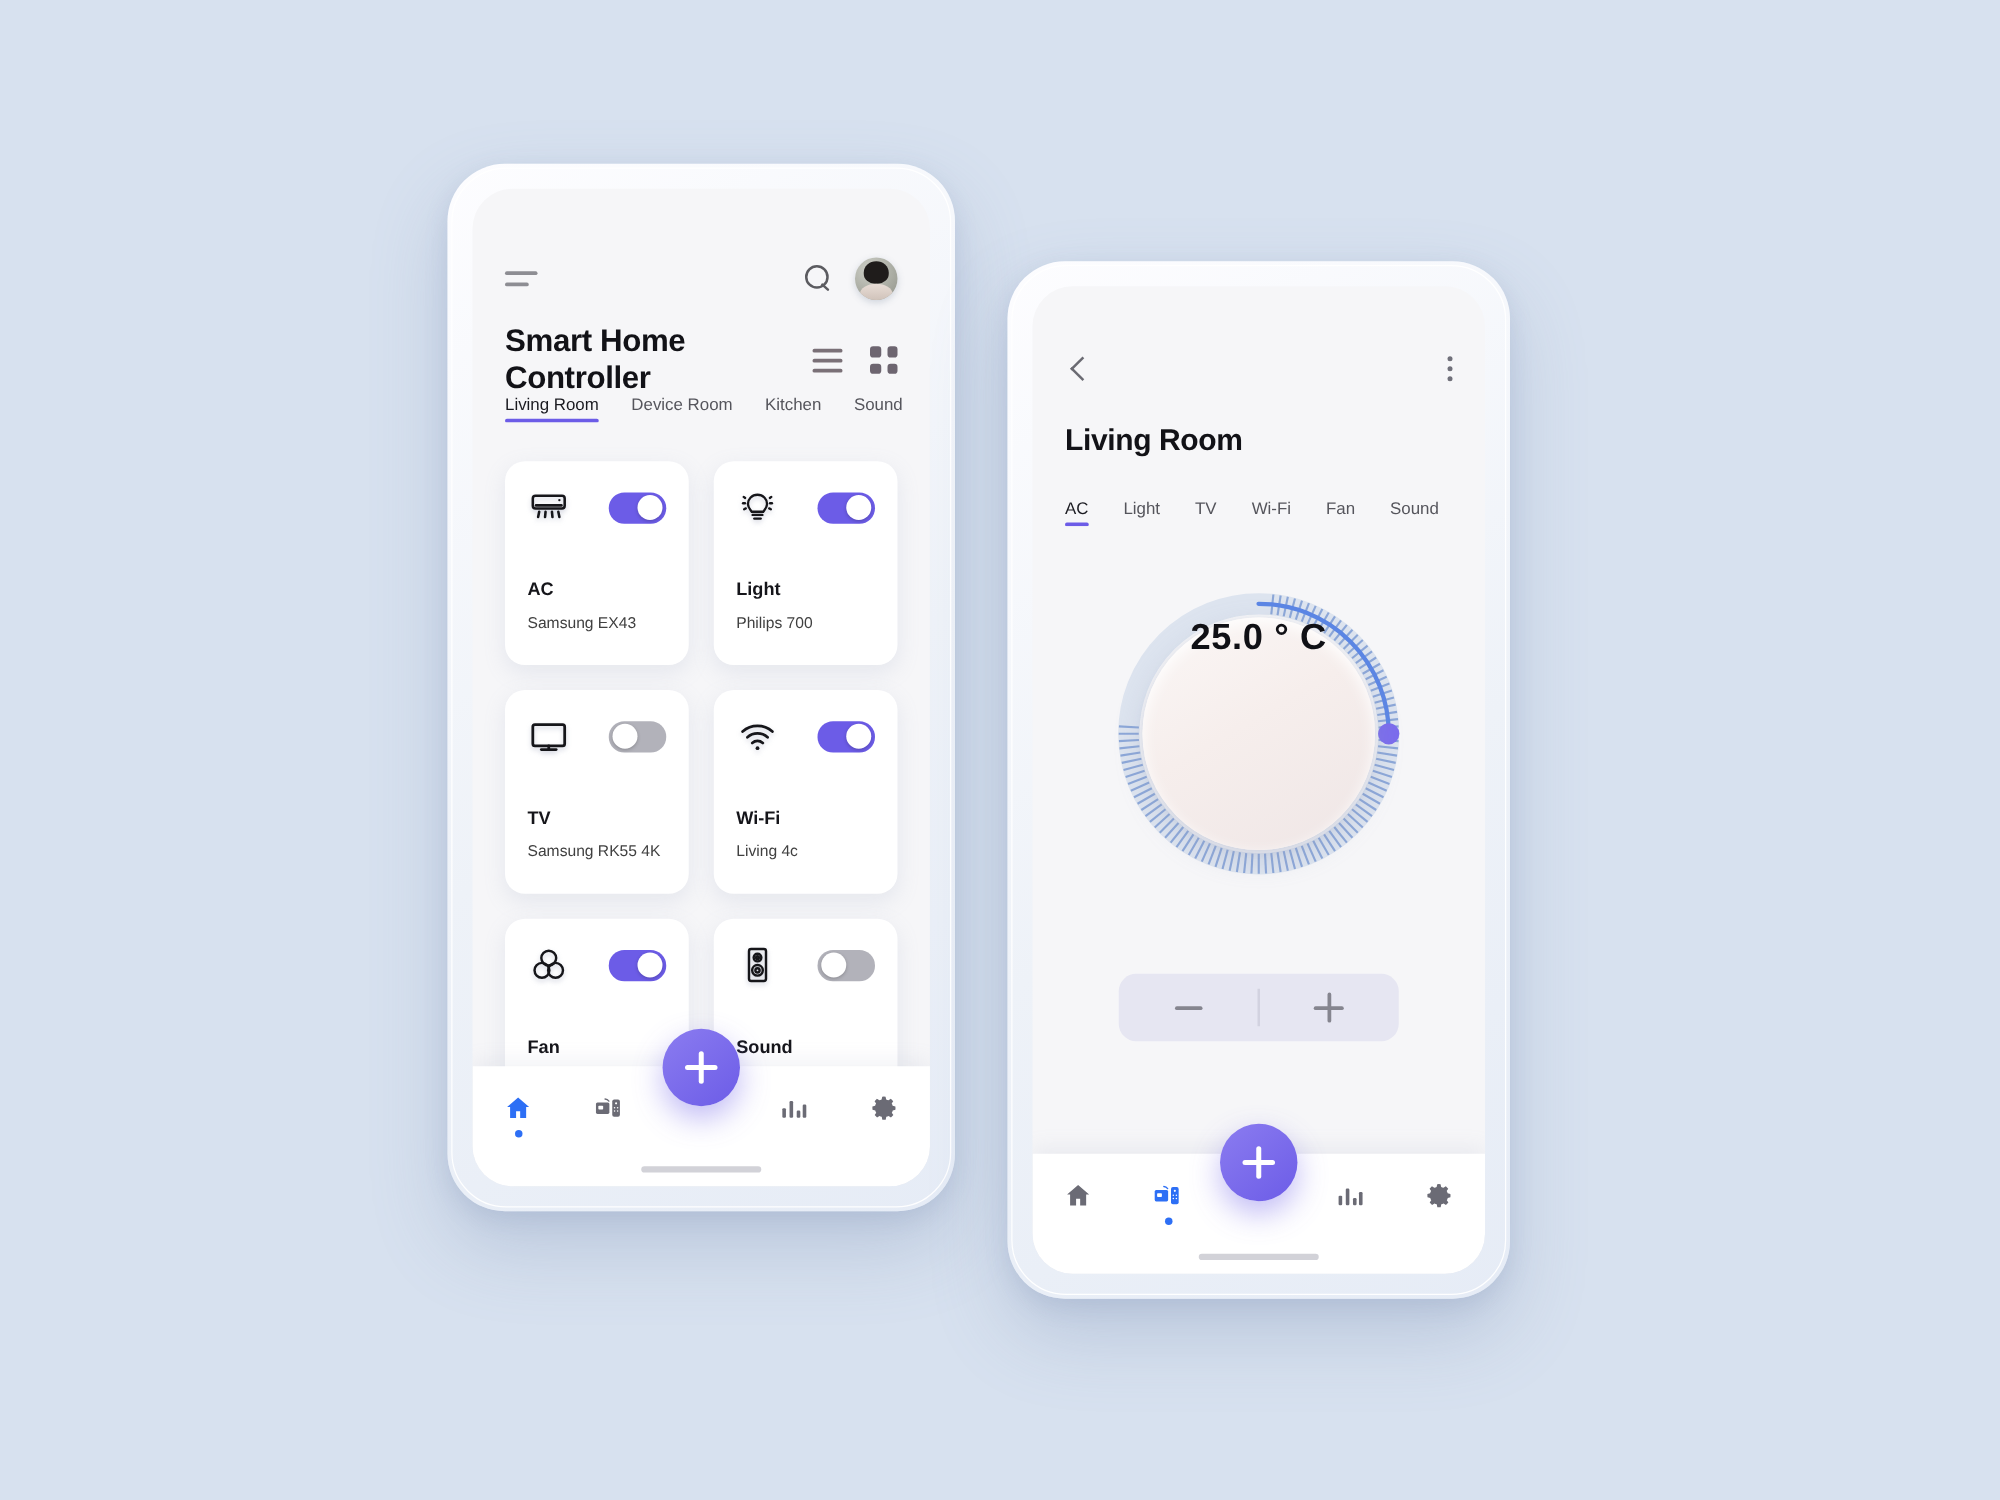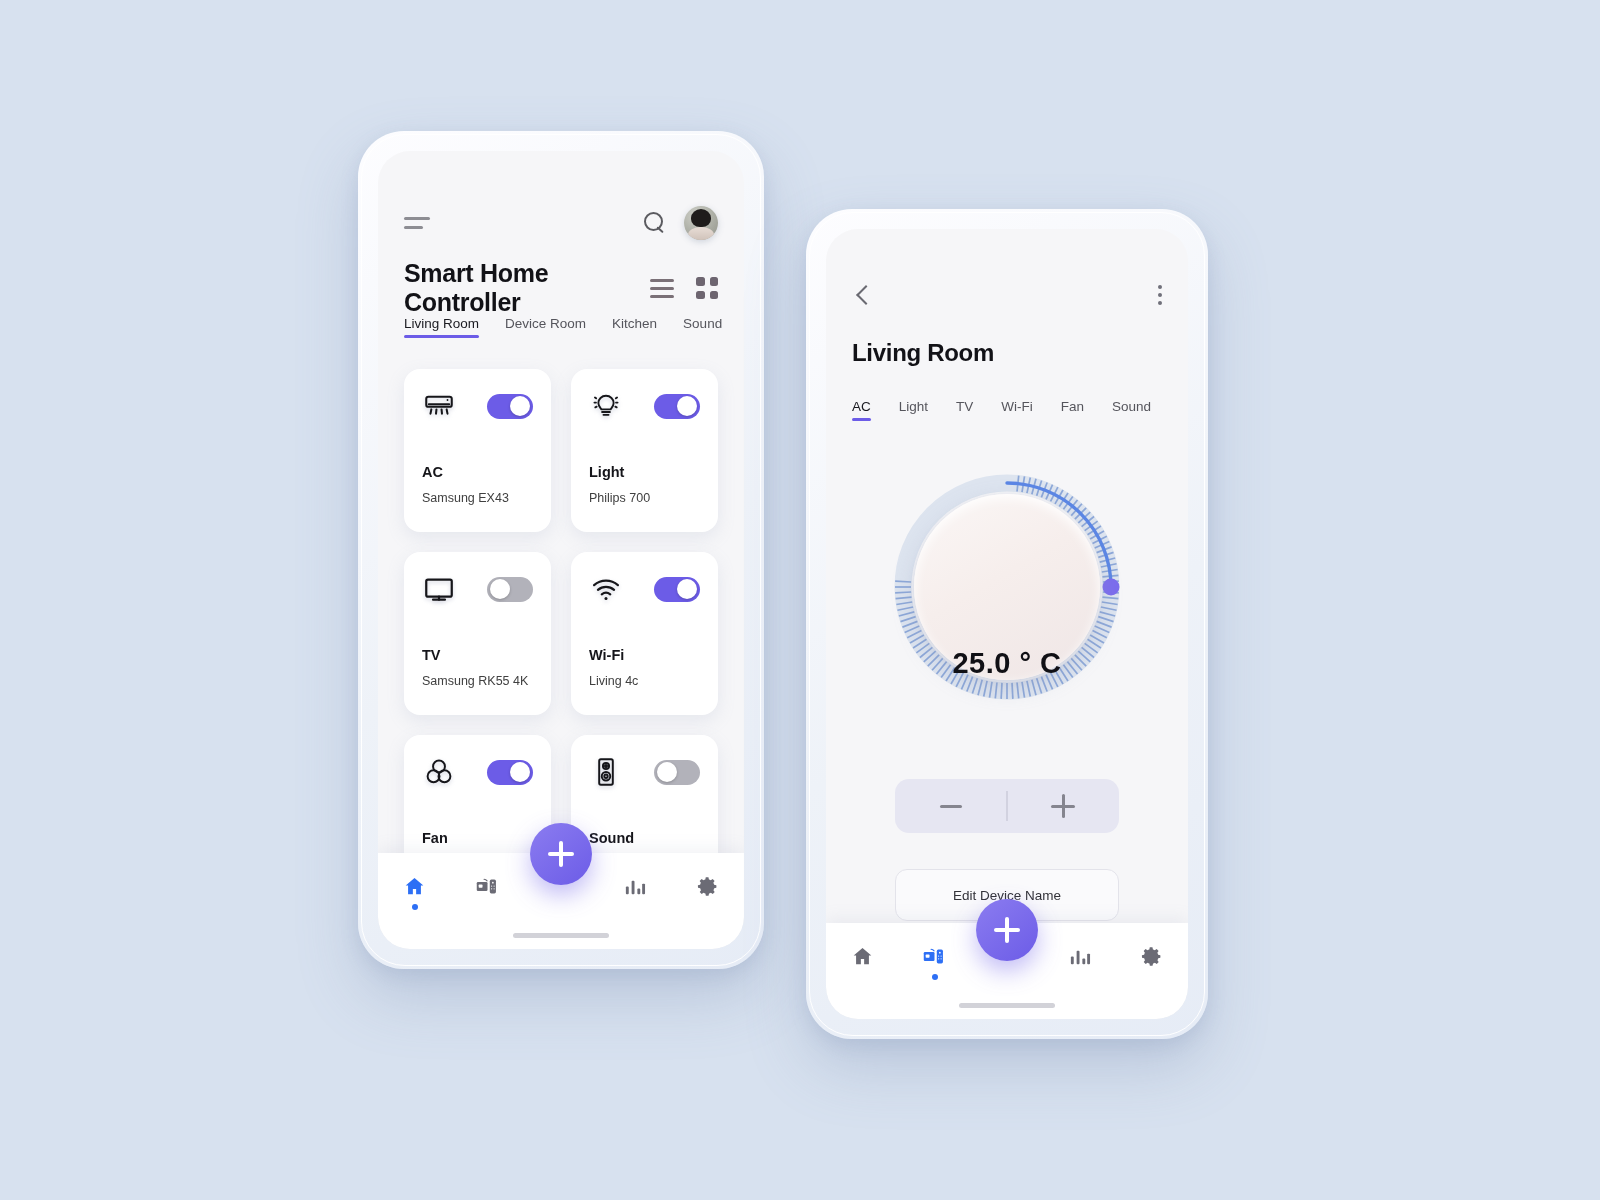--- a/index.html
+++ b/index.html
@@ -218,21 +218,21 @@
     width: 230px; height: 230px;
   }
   .dial-ticks { position: absolute; inset: 0; }
   .dial-ticks svg { width: 100%; height: 100%; display: block; }
   .dial-face {
     position: absolute; inset: 22px; border-radius: 50%;
     background: linear-gradient(150deg, #fbf7f6 0%, #f6eeec 45%, #efe6e6 100%);
     box-shadow: inset 0 4px 12px rgba(255,255,255,0.95),
                 0 8px 22px rgba(150,160,190,0.30),
                 0 2px 6px rgba(150,160,190,0.20);
-    display: flex; align-items: flex-end; justify-content: center;
+    display: flex; align-items: flex-start; justify-content: center;
   }
   .dial-value {
     font-size: 29px; font-weight: 700; color: #101015; letter-spacing: 0.5px;
   }
 
   .stepper {
     position: absolute; top: 550px; left: 50%; transform: translateX(-50%);
     width: 224px; height: 54px; border-radius: 14px;
     background: #e6e6f2;
     display: flex; align-items: center;
@@ -623,21 +623,20 @@
       <div class="stepper">
         <div class="step-btn">
           <div class="step-minus"></div>
         </div>
         <div class="step-divider"></div>
         <div class="step-btn">
           <div class="step-plus"></div>
         </div>
       </div>
 
-      <div class="edit-btn">Edit Device Name</div>
 
       <div class="fab" style="bottom:58px"></div>
 
       <div class="bottom-nav">
         <div class="nav-slot">
           <svg viewBox="0 0 24 24" fill="#6b6b75">
             <path d="M12 3.2 2.8 11h2.5v9.2h5v-5.6h3.4v5.6h5V11h2.5z"></path>
           </svg>
         </div>
         <div class="nav-slot">

